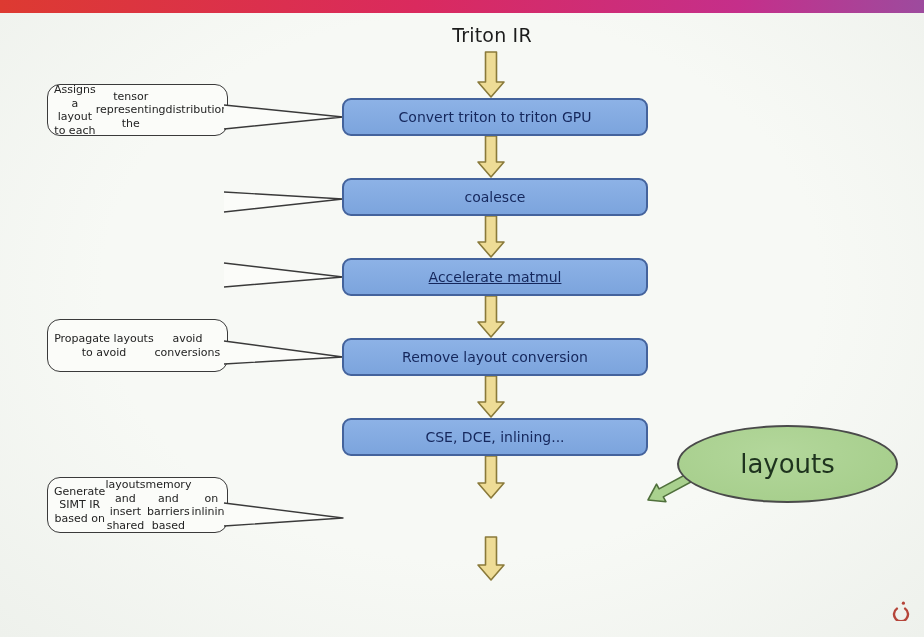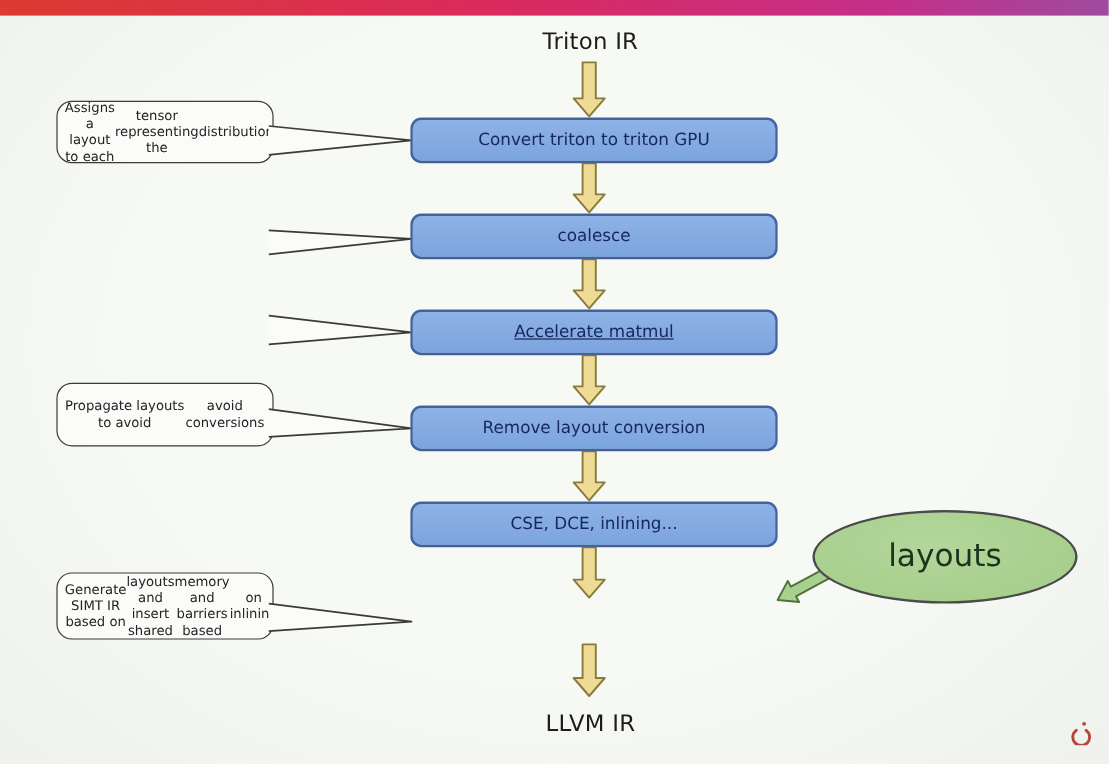--- a/index.html
+++ b/index.html
@@ -61,21 +61,20 @@
       <path d="M485.5,216 H496.5 V242 H504 L491,257 L478,242 H485.5 Z"></path>
       <path d="M485.5,296 H496.5 V322 H504 L491,337 L478,322 H485.5 Z"></path>
       <path d="M485.5,376 H496.5 V402 H504 L491,417 L478,402 H485.5 Z"></path>
       <path d="M485.5,456 H496.5 V483 H504 L491,498 L478,483 H485.5 Z"></path>
       <path d="M485.5,537 H496.5 V565 H504 L491,580 L478,565 H485.5 Z"></path>
     </g>
     <polygon points="697.9,468 659.1,488.9 656.5,484.1 648,500 665.9,501.7 663.3,496.9 702.1,476" fill="#a9d18e" stroke="#50703c" stroke-width="1.6" stroke-linejoin="round"></polygon>
   </svg>
 
   <div class="label title">Triton IR</div>
-  <div class="label footer">LLVM IR</div>
 
   <div class="callout c1">
     <div>Assigns a layout to each</div>
     <div>tensor representing the</div>
     <div>distribution</div>
   </div>
   <div class="callout c4">
     <div>Propagate layouts to avoid</div>
     <div>avoid conversions</div>
   </div>

